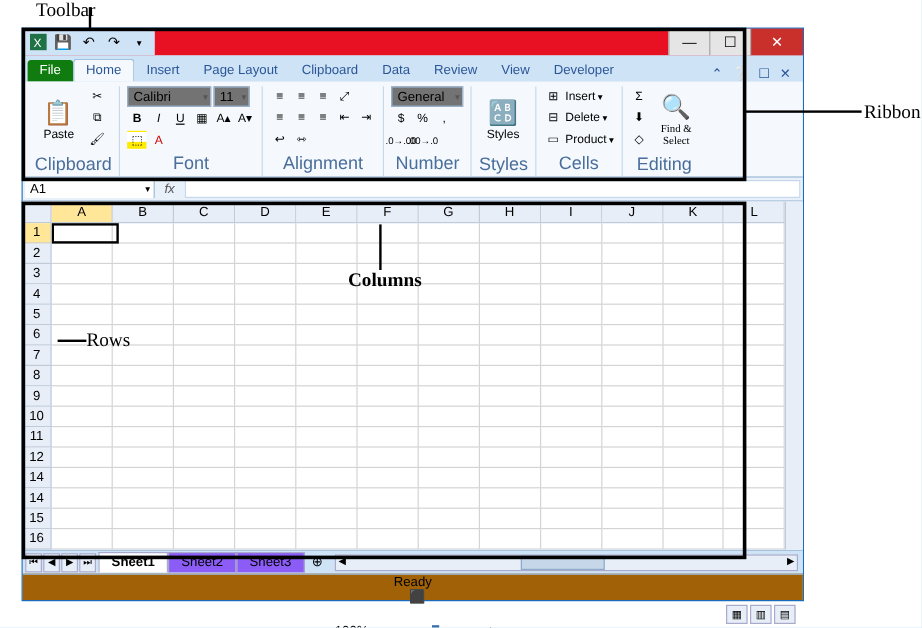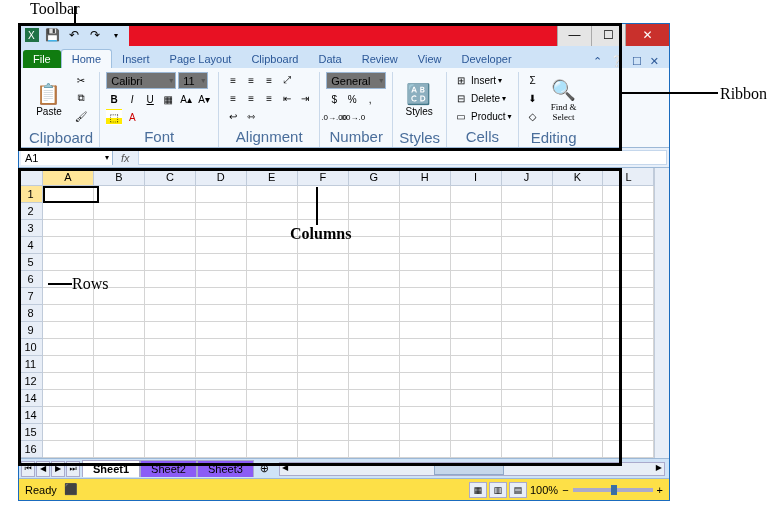--- a/index.html
+++ b/index.html
@@ -34,21 +34,21 @@
 .big-btn { display:flex; flex-direction:column; align-items:center; justify-content:center; width:40px; height:55px; font-size:10px; }
 .big-btn .ico { font-size:20px; }
 .col { display:flex; flex-direction:column; gap:2px; }
 .row { display:flex; gap:2px; align-items:center; }
 .mini { width:16px; height:16px; font-size:10px; display:flex; align-items:center; justify-content:center; border:1px solid transparent; }
 .combo { height:17px; border:1px solid #9cb8d6; background:#737373; font-size:11px; padding:0 14px 0 4px; display:flex; align-items:center; position:relative; }
 .combo::after { content:"▾"; font-size:8px; position:absolute; right:2px; color:#555; }
 
 
 .fbar-wrap { display:flex; background:#e8f0fa; border-bottom:1px solid #9cb8d6; height:20px; }
-.namebox { width:92px; border-right:1px solid #9cb8d6; display:flex; align-items:center; padding:0 4px; font-size:11px; background:#fff; margin:2px; position:relative;}
+.namebox { width:108px; border-right:1px solid #9cb8d6; display:flex; align-items:center; padding:0 4px; font-size:11px; background:#fff; margin:2px; position:relative;}
 .namebox::after{content:"▾"; font-size:8px; position:absolute; right:3px;}
 .fx { padding:0 6px; font-style:italic; font-size:11px; color:#555; display:flex; align-items:center;}
 .fbar { flex:1; background:#fff; margin:2px; border:1px solid #c5d7ec;}
 
 
 .grid-area { display:flex; height:290px; background:#fff; position:relative; }
 .selectall { width:24px; height:18px; background:#e8eef7; border-right:1px solid #c0cbda; border-bottom:1px solid #c0cbda; }
 .col-headers { display:flex; }
 .ch { width:56px; height:18px; background:#e8eef7; border-right:1px solid #c0cbda; border-bottom:1px solid #c0cbda; font-size:11px; text-align:center; line-height:18px; }
 .ch.sel { background:#ffe699; }
@@ -64,21 +64,21 @@
 
 .sheet-tab-bar { height:20px; background:#cfe3f7; display:flex; align-items:center; font-size:11px; border-top:1px solid #9cb8d6; }
 .nav-arrows { display:flex; padding:0 2px; gap:1px;}
 .nav-arrows span { width:14px; height:16px; background:#e8eef7; border:1px solid #aac; display:flex; align-items:center; justify-content:center; font-size:8px;}
 .sheet-tab { padding:2px 10px; background:#8b5cf6; border:1px solid #aac; border-bottom:none; }
 .sheet-tab.active { background:#fff; font-weight:bold;}
 .hscroll { flex:1; margin:0 4px; height:14px; background:#e8eef7; border:1px solid #aac; position:relative;}
 .hscroll-thumb{ position:absolute; left:40%; width:70px; height:100%; background:#c6d7ea; border:1px solid #8fa9c9;}
 
 
-.statusbar { height:22px; background:#fde047; display:flex; align-items:center; font-size:11px; padding:0 6px; border-top:1px solid #9cb8d6; }
+.statusbar { height:22px; background:#a16207; display:flex; align-items:center; font-size:11px; padding:0 6px; border-top:1px solid #9cb8d6;flex-direction:column; }
 .views { margin-left:auto; display:flex; gap:2px; }
 .view-btn{ width:18px; height:16px; background:#e8eef7; border:1px solid #aac; font-size:9px; display:flex;align-items:center;justify-content:center;}
 .zoom { display:flex; align-items:center; gap:4px; margin-left:3px;}
 .slider { width:80px; height:4px; background:#aac; position:relative;}
 .slider-thumb{position:absolute; left:38px; top:-3px; width:6px; height:10px; background:#3a6ea5;}
 svg { display:block; }
 </style>
 </head>
 <body>
 <div class="outer">

